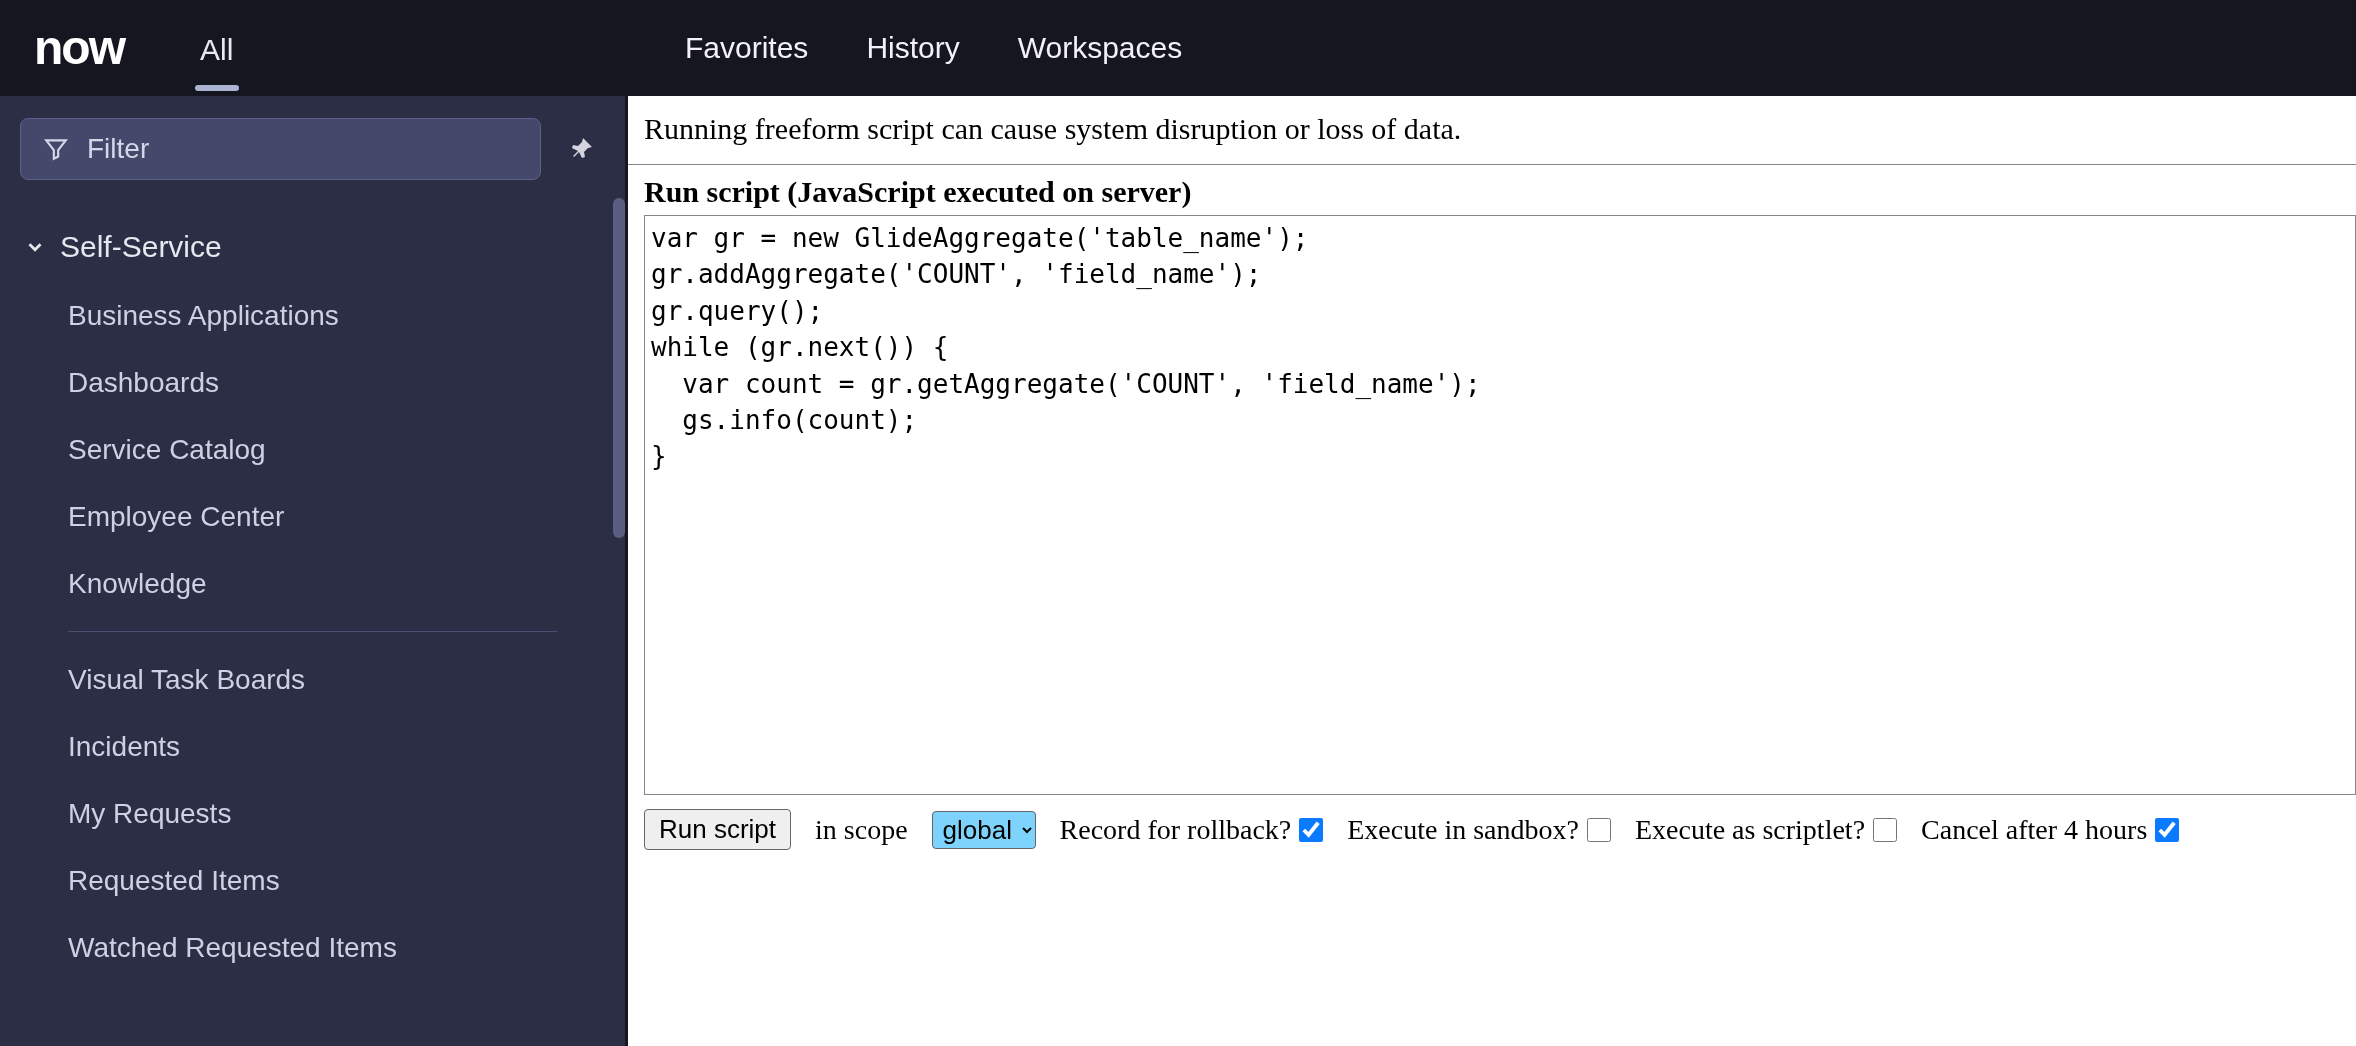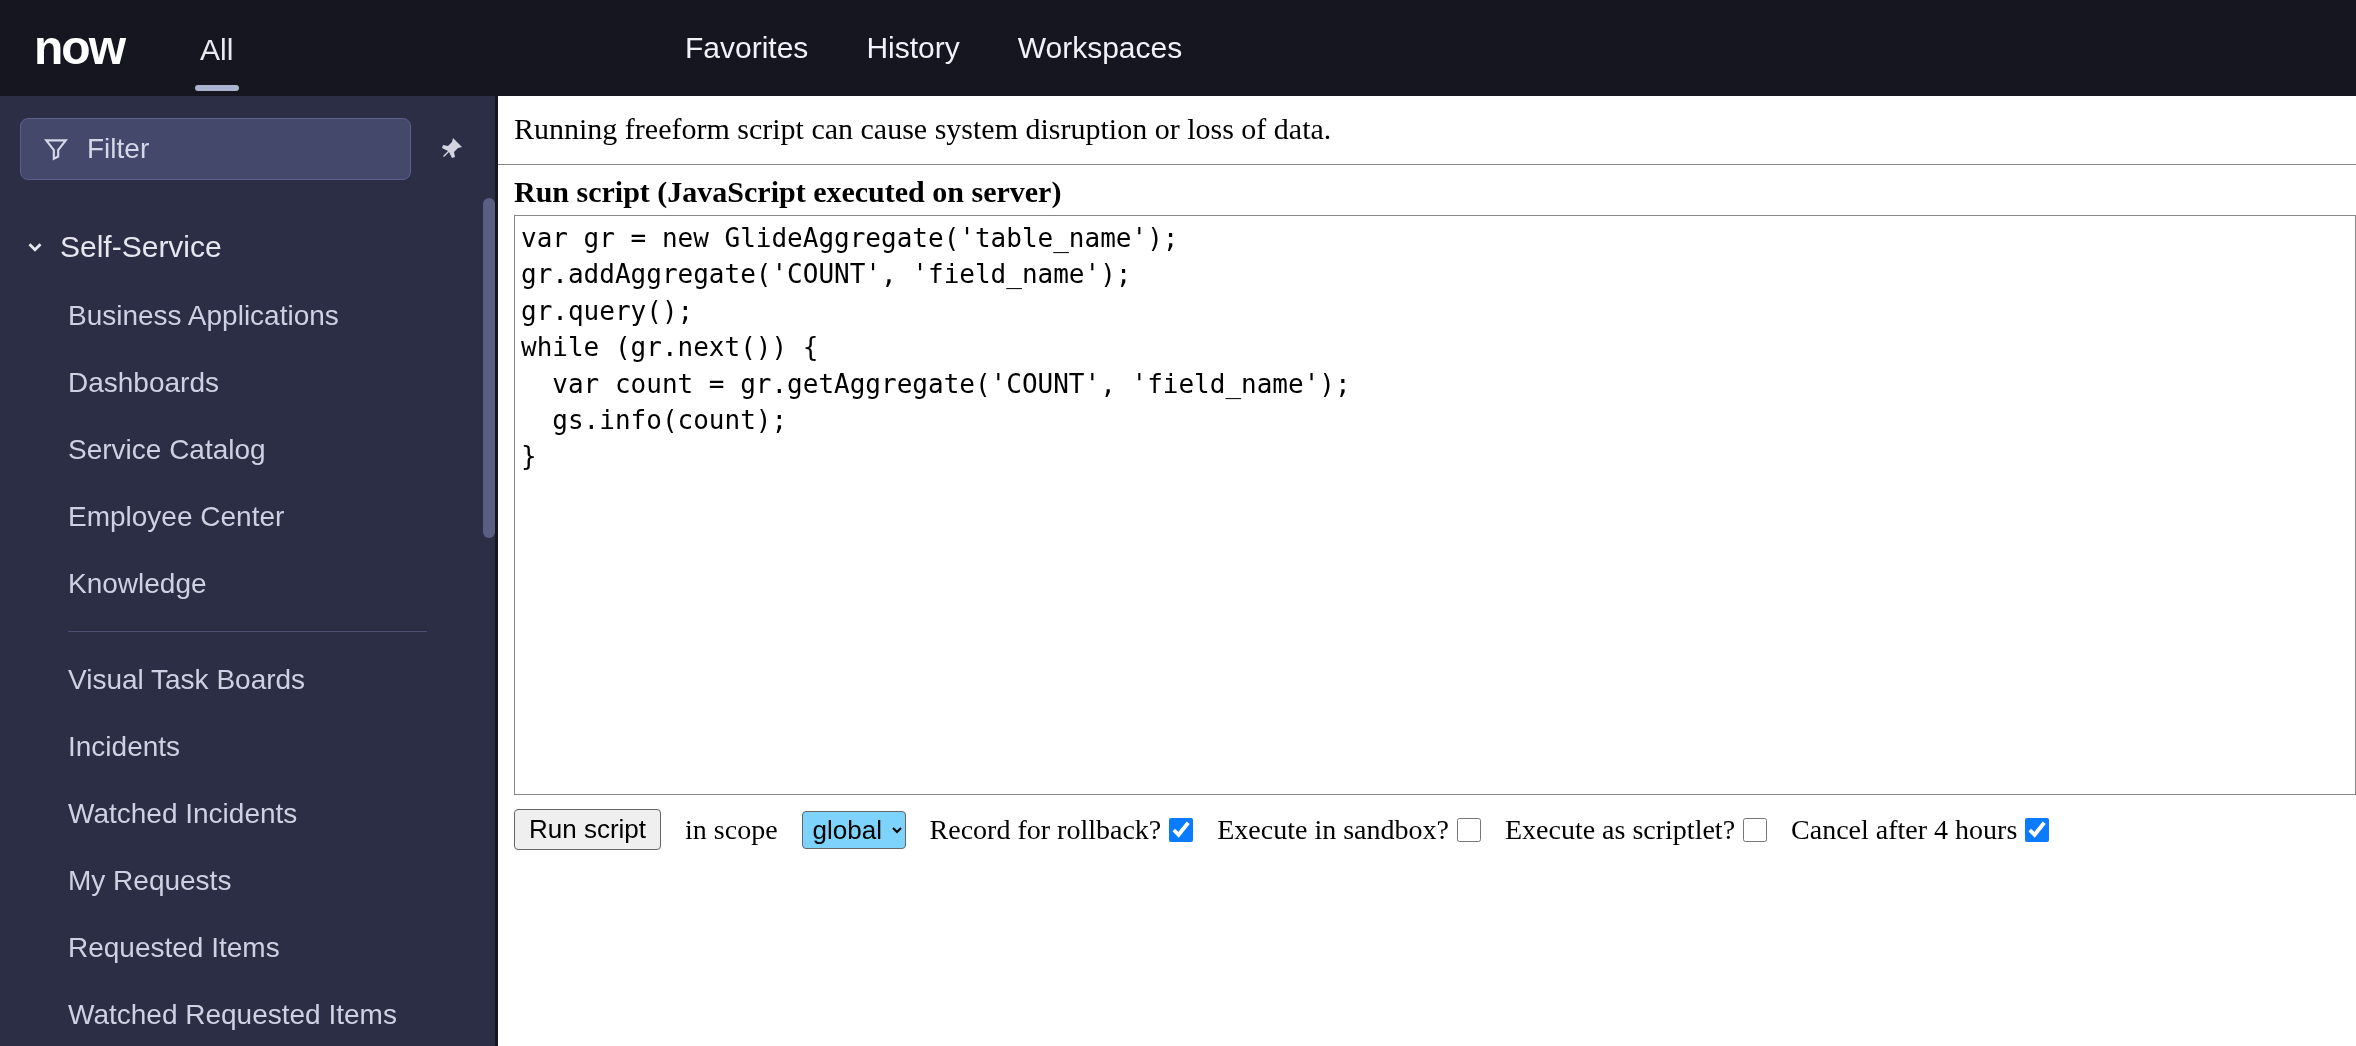--- a/index.html
+++ b/index.html
@@ -57,21 +57,21 @@
     color: #f1f1f7;
   }
 
   .body {
     flex: 1;
     display: flex;
     min-height: 0;
   }
 
   .sidebar {
-    width: 497px;
+    width: 627px;
     background: #2b2e45;
     color: #e6e7ef;
     display: flex;
     flex-direction: column;
     position: relative;
     border-right: 2px solid #15161f;
   }
   .sidebar-top {
     display: flex;
     align-items: center;
@@ -249,21 +249,20 @@
       <div class="nav-item">Business Applications</div>
       <div class="nav-item">Dashboards</div>
       <div class="nav-item">Service Catalog</div>
       <div class="nav-item">Employee Center</div>
       <div class="nav-item">Knowledge</div>
 
       <div class="nav-divider"></div>
 
       <div class="nav-item">Visual Task Boards</div>
       <div class="nav-item">Incidents</div>
-      <div class="nav-item">Watched Incidents</div>
       <div class="nav-item">My Requests</div>
       <div class="nav-item">Requested Items</div>
       <div class="nav-item">Watched Requested Items</div>
 
     </div>
   </div>
 
   <div class="main">
     <div class="warning">Running freeform script can cause system disruption or loss of data.</div>
     <div class="section-title">Run script (JavaScript executed on server)</div>

